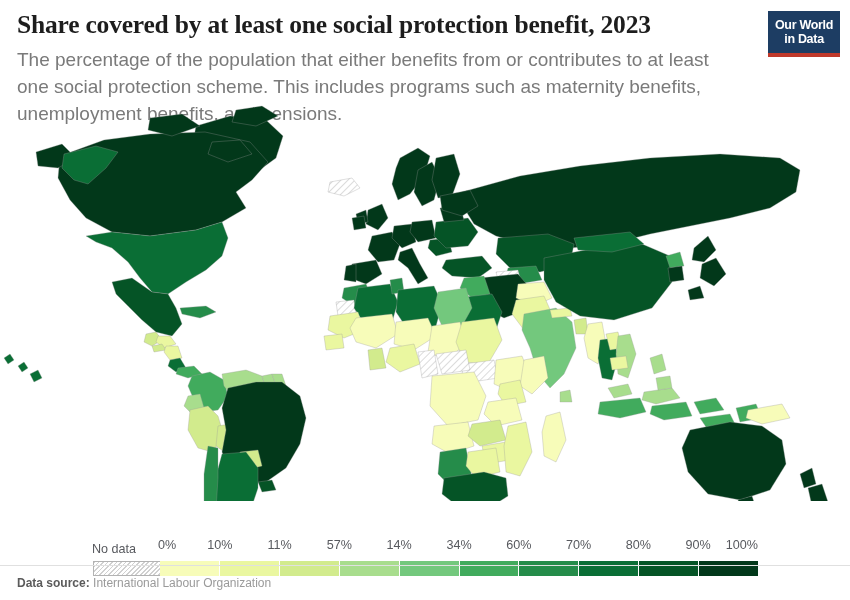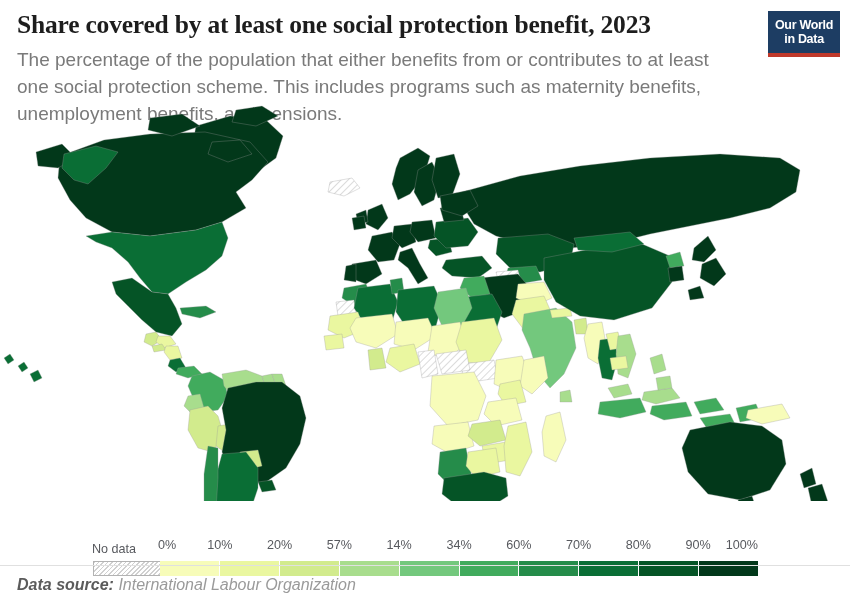--- a/index.html
+++ b/index.html
@@ -166,25 +166,24 @@
     left: 0;
     bottom: 0;
     width: 850px;
     height: 34px;
     border-top: 1px solid #e0e0e0;
   }
   .footer-left {
     position: absolute;
     left: 17px;
     top: 10px;
-    font-size: 16px;
+    font-size: 12px;
     color: #9a9a9a;
     font-family: "Liberation Sans", sans-serif;
     white-space: nowrap;
-    font-style: italic;
   }
   .footer-left b { color: #5b5b5b; font-weight: 700; }
   .footer-right {
     position: absolute;
     right: 17px;
     top: 10px;
     font-size: 12.3px;
     color: #9a9a9a;
     font-family: "Liberation Sans", sans-serif;
     white-space: nowrap;
@@ -336,21 +335,21 @@
     </svg>
   </div>
 
   <div class="legend">
     <div class="legend-inner">
       <div class="nodata-label">No data</div>
       <div class="nodata-swatch"></div>
       <div class="ticks" id="legend-ticks">
           <div class="tick first" style="left: 0%;">0%</div>
           <div class="tick" style="left: 10%;">10%</div>
-          <div class="tick" style="left: 20%;">20%</div>
+          <div class="tick" style="left: 20%;">11%</div>
           <div class="tick" style="left: 30%;">57%</div>
           <div class="tick" style="left: 40%;">14%</div>
           <div class="tick" style="left: 50%;">34%</div>
           <div class="tick" style="left: 60%;">60%</div>
           <div class="tick" style="left: 70%;">70%</div>
           <div class="tick" style="left: 80%;">80%</div>
           <div class="tick" style="left: 90%;">90%</div>
           <div class="tick last" style="left: 100%; text-align: center;">100%</div>
         </div>
       <div class="bins" id="legend-bins">

